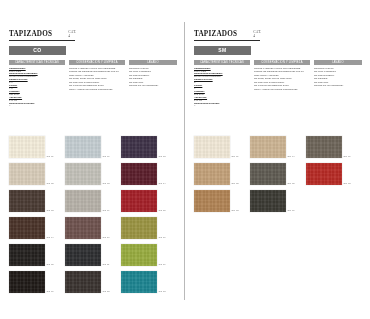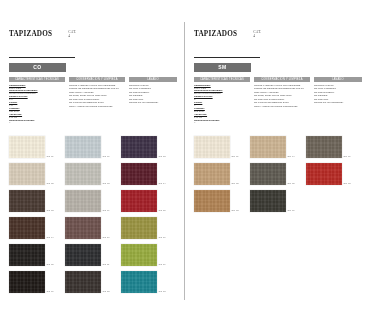--- a/index.html
+++ b/index.html
@@ -35,21 +35,21 @@
     position:absolute;
     left:186px;top:22px;
     width:1px;height:278px;
     background:#dedede;
   }
 
   
   .masthead{
     display:flex;align-items:center;gap:16px;
     border-bottom:1px solid #2b2b2b;
-    padding-bottom:18px;
+    padding-bottom:1px;
     width:66px;
   }
   .masthead-title{
     font-size:7.2px;font-weight:bold;
     letter-spacing:.2px;color:#1a1a1a;
     line-height:1;
     font-family:"Liberation Serif", serif;
   }
   .masthead-sub{
     font-size:3.6px;color:#555;

